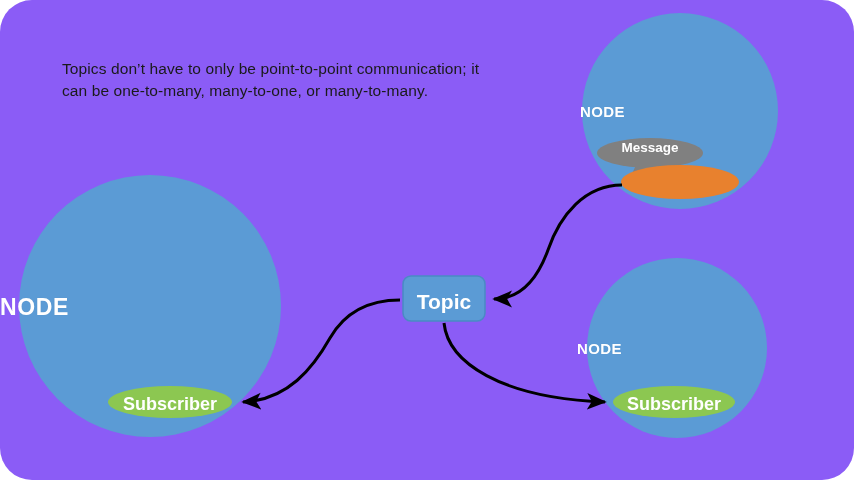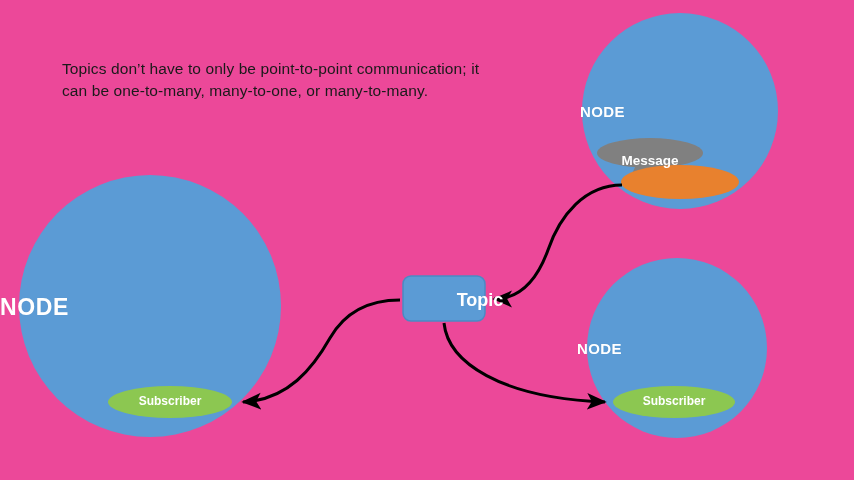--- a/index.html
+++ b/index.html
@@ -8,22 +8,23 @@
     padding: 0;
     background: #ffffff;
   }
   body {
     font-family: "Liberation Sans", sans-serif;
   }
   #slide {
     position: relative;
     width: 854px;
     height: 480px;
-    background: #ec4899;
+    background: #8b5cf6;
     overflow: hidden;
+    border-radius: 32px;
   }
   #diagram-svg {
     position: absolute;
     left: 0;
     top: 0;
     width: 854px;
     height: 480px;
   }
   .caption {
     position: absolute;
@@ -58,38 +59,37 @@
   .pill-label {
     position: absolute;
     color: #ffffff;
     font-weight: bold;
     font-family: "Liberation Sans", sans-serif;
     text-align: center;
     white-space: nowrap;
     pointer-events: none;
   }
   .pill-label.sub {
-    font-size: 12px;
+    font-size: 18px;
   }
   .pill-label.pub {
     font-size: 15px;
   }
   .pill-label.msg {
     font-size: 13.5px;
   }
   .topic-label {
     position: absolute;
     color: #ffffff;
     font-weight: bold;
-    font-size: 18px;
+    font-size: 21px;
     font-family: "Liberation Sans", sans-serif;
     text-align: center;
     white-space: nowrap;
     pointer-events: none;
-    margin-left: 36px;
   }
 </style>
 </head>
 <body>
 
 <div id="slide">
 
   <svg id="diagram-svg" viewBox="0 0 854 480">
     <defs>
       <marker id="arrowhead" markerWidth="7" markerHeight="7" refX="6" refY="3.2" orient="auto" markerUnits="strokeWidth">
@@ -123,20 +123,20 @@
   <div class="caption">Topics don’t have to only be point-to-point communication; it can be one-to-many, many-to-one, or many-to-many.</div>
 
   <div class="node-label big" style="left:0; top:294px; width:300px;">NODE</div>
 
   <div class="node-label small" style="left:580px; top:103px; width:200px;">NODE</div>
 
   <div class="node-label small" style="left:577px; top:340px; width:200px;">NODE</div>
 
   <div class="topic-label" style="left:403px; top:290px; width:82px;">Topic</div>
 
-  <div class="pill-label msg" style="left:597px; top:153px; width:106px;">Message</div>
+  <div class="pill-label msg" style="left:597px; top:140px; width:106px;">Message</div>
 
 
   <div class="pill-label sub" style="left:108px; top:394px; width:124px;">Subscriber</div>
 
   <div class="pill-label sub" style="left:613px; top:394px; width:122px;">Subscriber</div>
 
 </div>
 
 </body></html>

